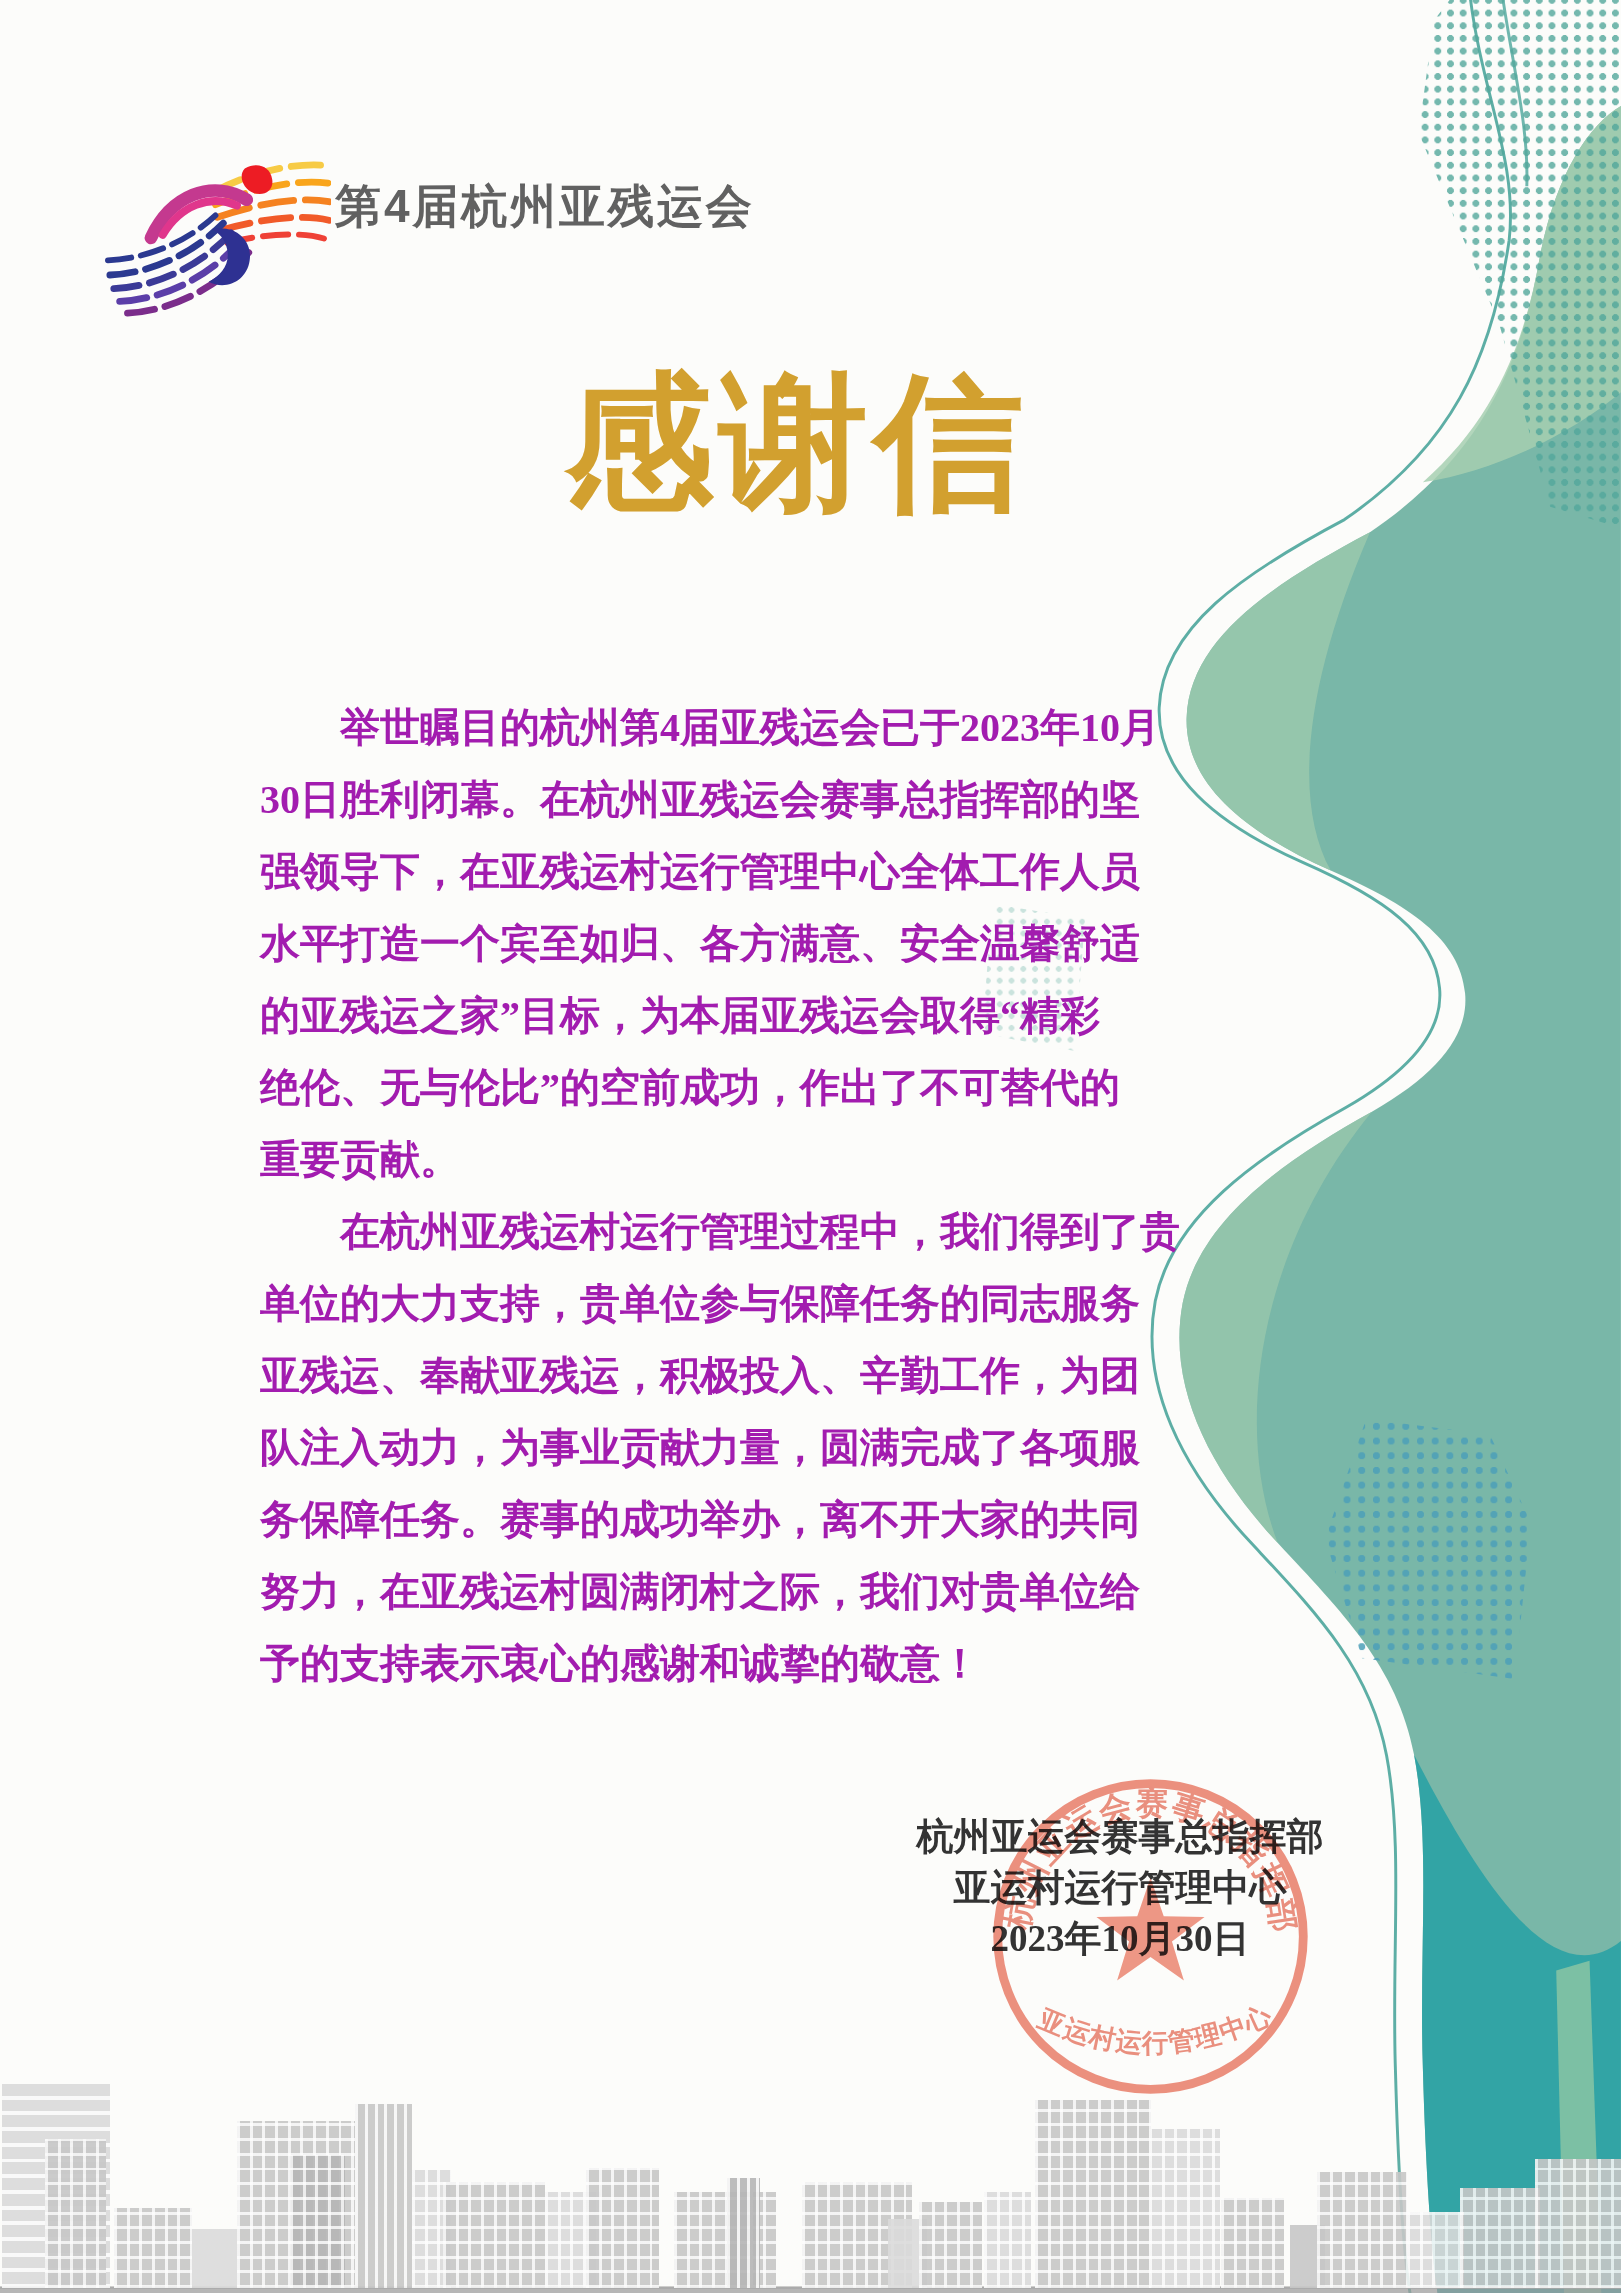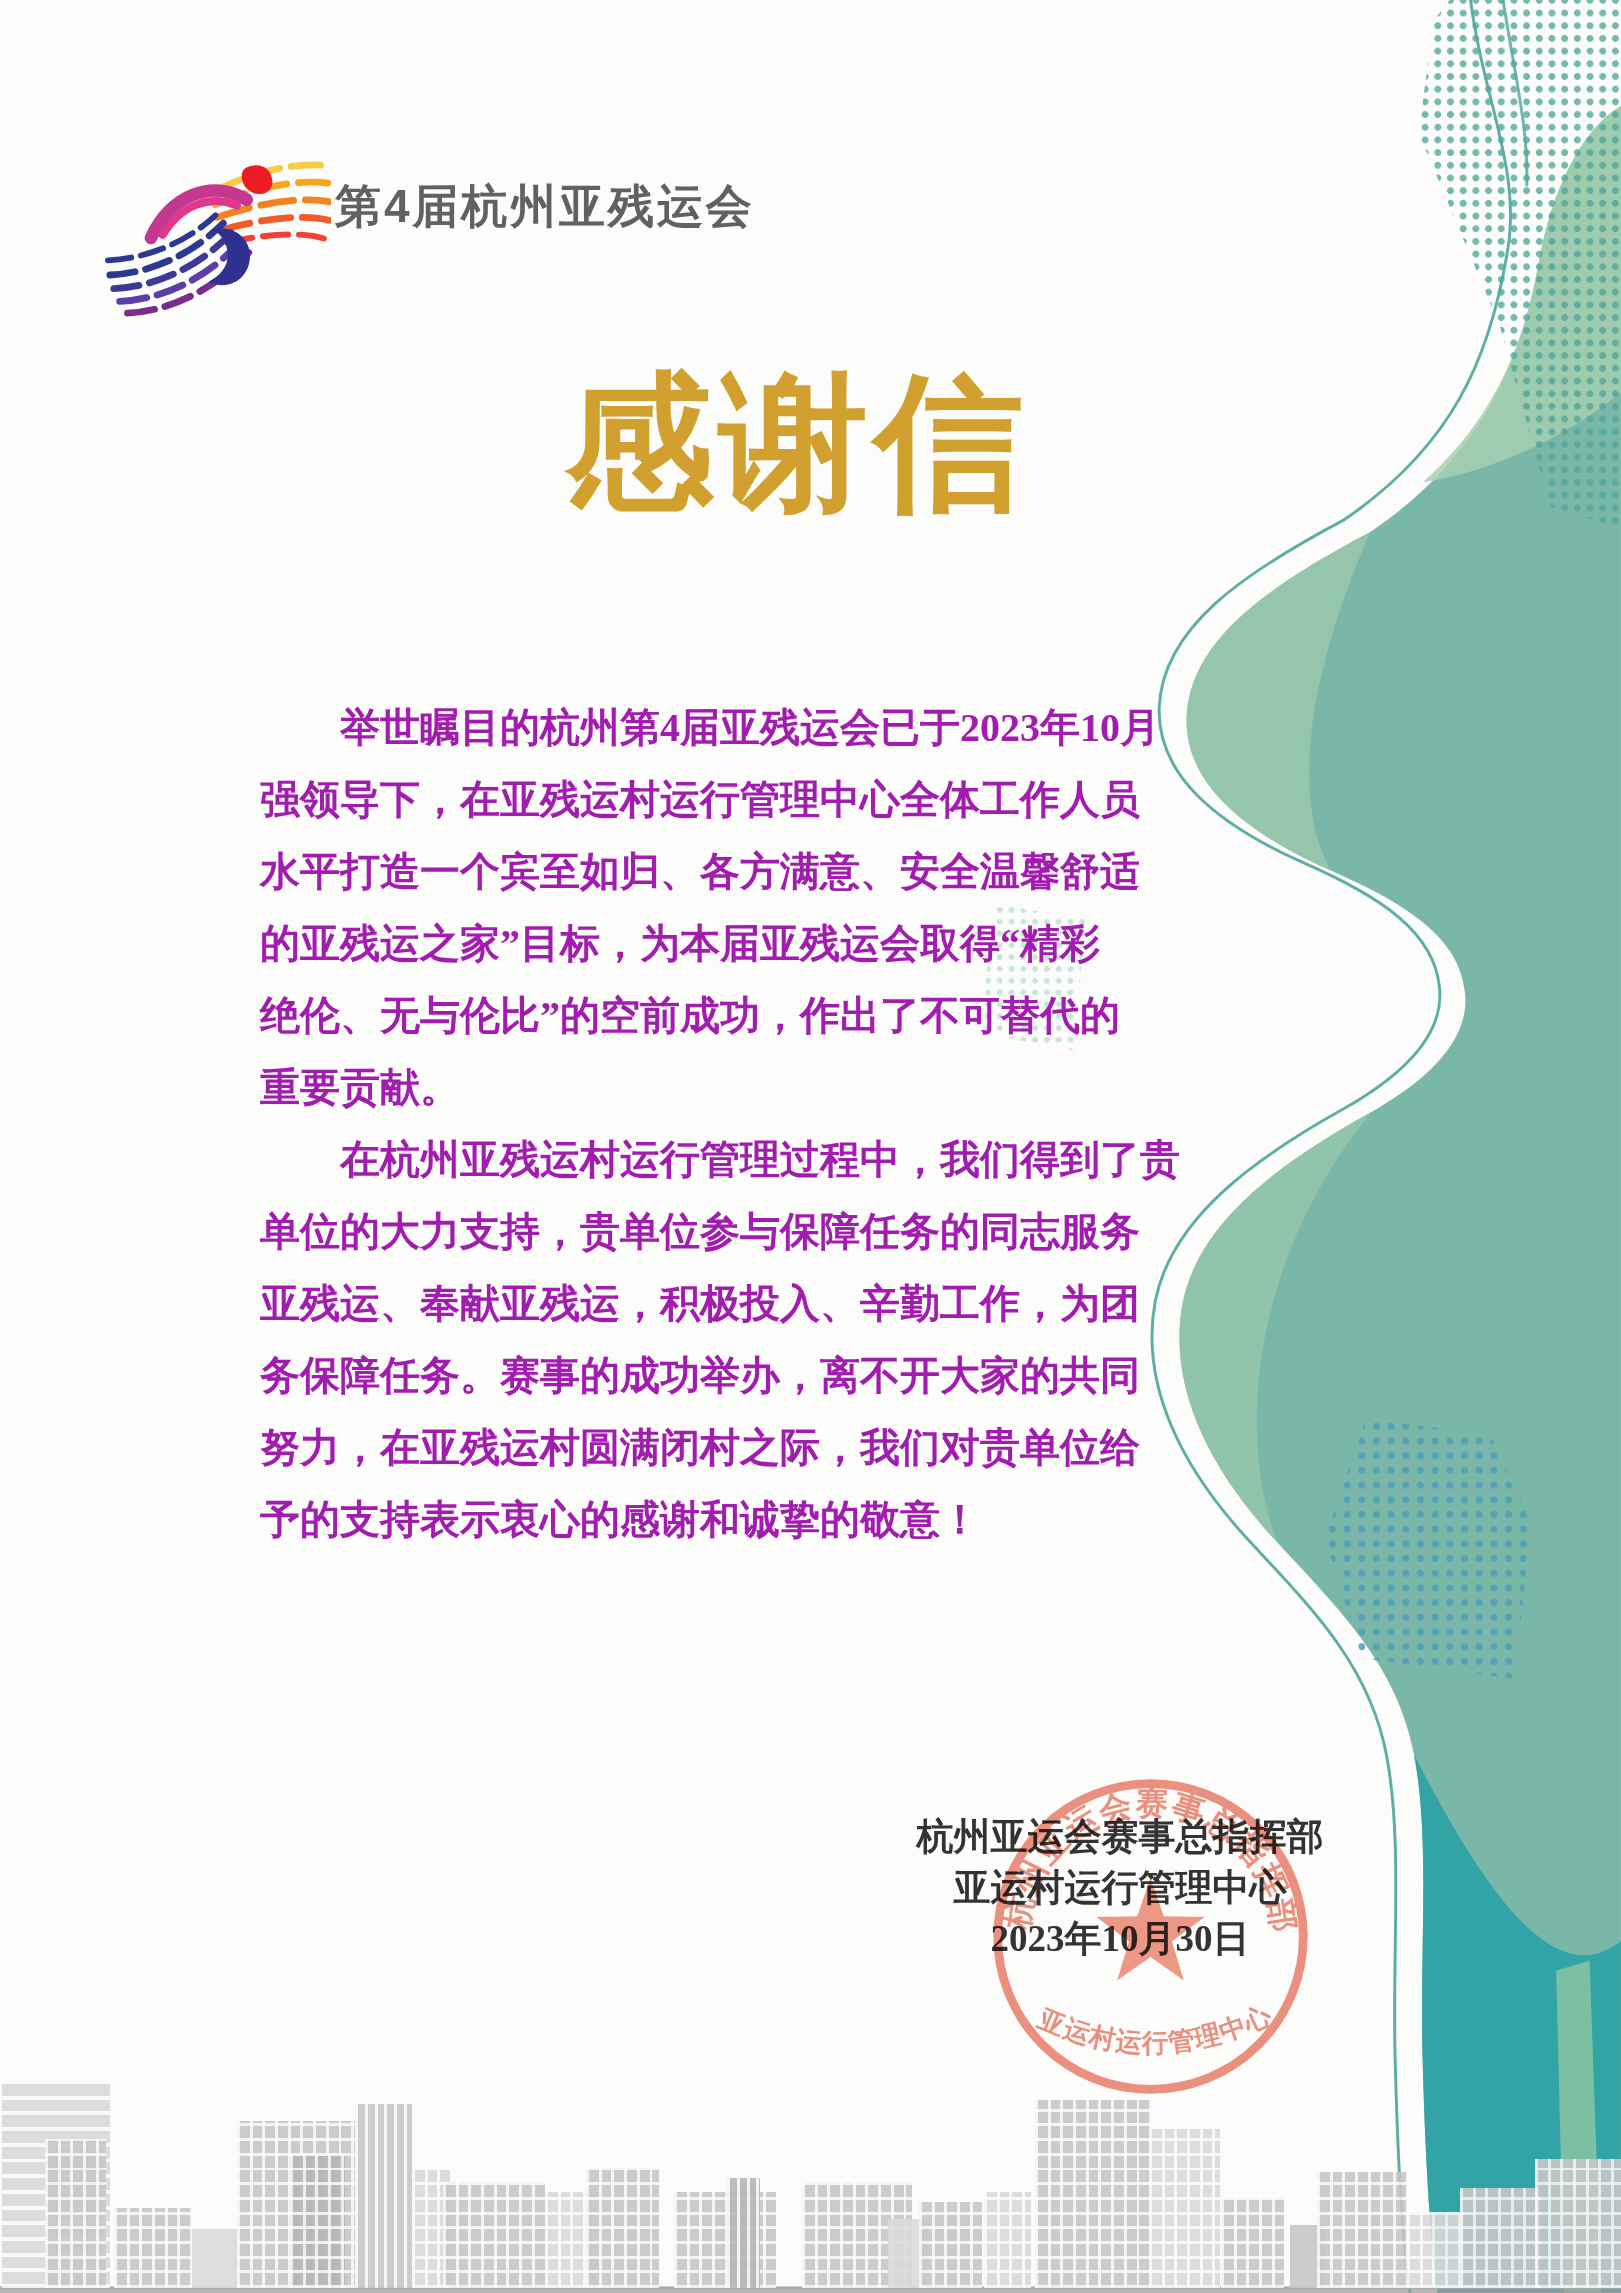--- a/index.html
+++ b/index.html
@@ -124,30 +124,32 @@
   <div class="logo-text">
     <div class="logo-cn">第4届杭州亚残运会</div>
   </div>
 
   <div class="letter-title">感谢信</div>
 
 
   <div class="body-block">
     <div class="para">
         <div class="line indent">举世瞩目的杭州第4届亚残运会已于2023年10月</div>
+        <div class="line">30日胜利闭幕。在杭州亚残运会赛事总指挥部的坚</div>
         <div class="line">强领导下，在亚残运村运行管理中心全体工作人员</div>
         <div class="line">水平打造一个宾至如归、各方满意、安全温馨舒适</div>
         <div class="line">的亚残运之家”目标，为本届亚残运会取得“精彩</div>
         <div class="line">绝伦、无与伦比”的空前成功，作出了不可替代的</div>
         <div class="line">重要贡献。</div>
       </div>
     <div class="para">
         <div class="line indent">在杭州亚残运村运行管理过程中，我们得到了贵</div>
         <div class="line">单位的大力支持，贵单位参与保障任务的同志服务</div>
         <div class="line">亚残运、奉献亚残运，积极投入、辛勤工作，为团</div>
+        <div class="line">队注入动力，为事业贡献力量，圆满完成了各项服</div>
         <div class="line">务保障任务。赛事的成功举办，离不开大家的共同</div>
         <div class="line">努力，在亚残运村圆满闭村之际，我们对贵单位给</div>
         <div class="line">予的支持表示衷心的感谢和诚挚的敬意！</div>
       </div>
   </div>
 
   <div class="signature">
     <div>杭州亚运会赛事总指挥部</div>
     <div>亚运村运行管理中心</div>
     <div>2023年10月30日</div>

